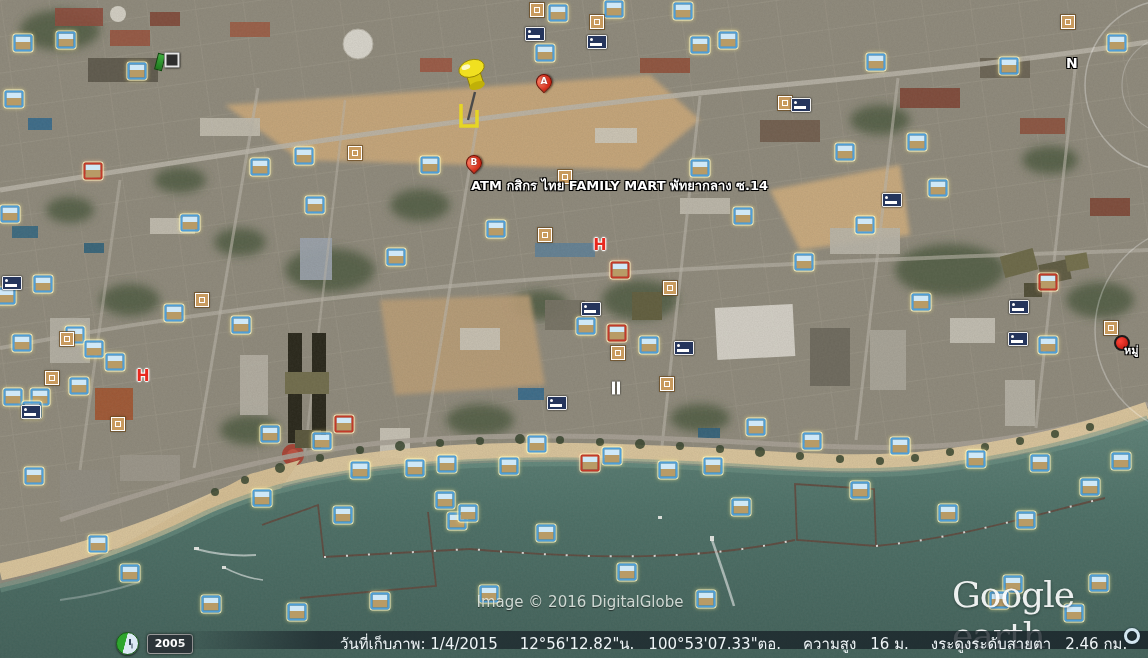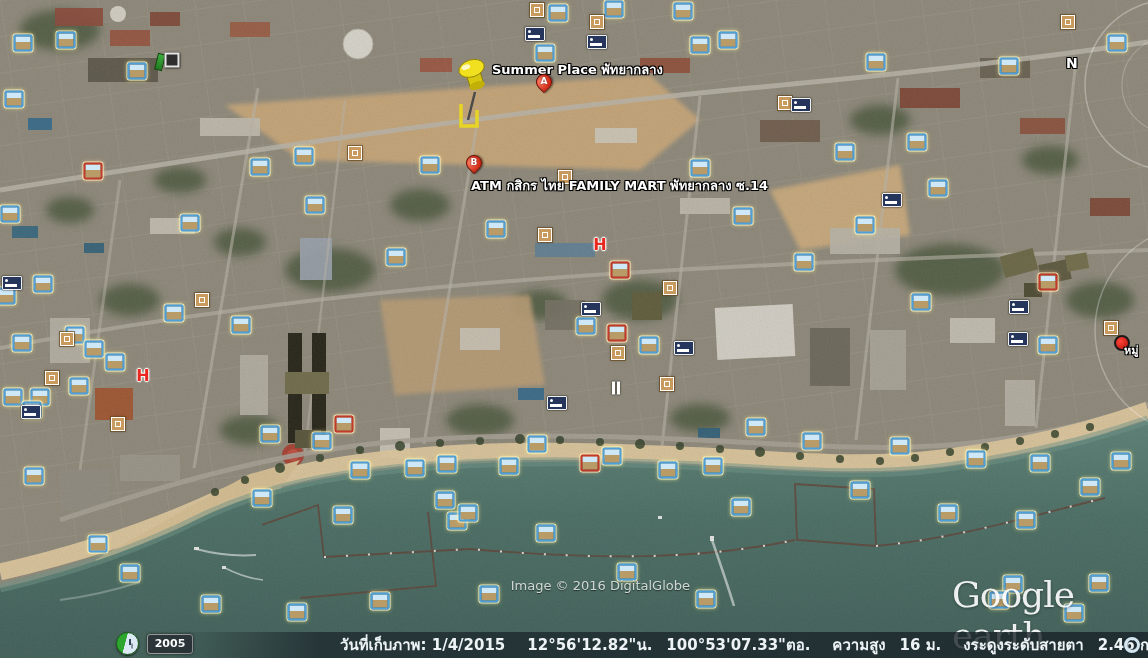--- a/index.html
+++ b/index.html
@@ -48,27 +48,27 @@
     font-size:9px;font-weight:bold;line-height:14px;text-shadow:0 0 2px #600;}
 
   .compass-n{position:absolute;left:1066px;top:55px;color:#fff;font-weight:bold;font-size:14px;
     text-shadow:-1px -1px 0 #000,1px -1px 0 #000,-1px 1px 0 #000,1px 1px 0 #000;}
   .pushpin{position:absolute;left:450px;top:56px;}
 
   
   .watermark{position:absolute;left:952px;top:574px;font-family:"DejaVu Serif",serif;
     font-size:36px;color:#fff;opacity:.9;letter-spacing:-1px;
     text-shadow:0 1px 3px rgba(0,0,0,.4);}
-  .credits{position:absolute;left:470px;top:574px;width:220px;text-align:right;
-    color:#e6ece7;font-size:13px;opacity:.85;text-shadow:0 1px 1px rgba(0,0,0,.6);line-height:1.9;}
+  .credits{position:absolute;left:470px;top:588px;width:220px;text-align:center;
+    color:#e6ece7;font-size:15px;opacity:.85;text-shadow:0 1px 1px rgba(0,0,0,.6);line-height:1.9;}
 
   
-  .statusbar{position:absolute;left:0;bottom:0;width:100%;height:26px;
+  .statusbar{position:absolute;left:0;bottom:9px;width:100%;height:18px;
     background:linear-gradient(90deg,rgba(26,36,42,0) 0,rgba(26,36,42,0) 170px,
-      rgba(26,36,42,.72) 320px,rgba(24,34,40,.82) 100%);font-weight:bold;}
+      rgba(26,36,42,.72) 320px,rgba(24,34,40,.82) 100%);}
   .statusrow{position:absolute;left:340px;top:0;height:26px;display:flex;align-items:center;
     color:#eef4f6;font-size:15px;white-space:nowrap;}
   .statusrow span{margin-right:22px;}
   .statusrow .tight{margin-right:14px;}
   .eye-icon{position:absolute;right:8px;bottom:5px;width:10px;height:10px;border-radius:50%;
     border:3px solid #d4e6f0;box-shadow:0 0 2px #123,inset 0 0 2px #123;}
 
   
   .timebar{position:absolute;left:116px;bottom:3px;display:flex;align-items:center;}
   .clock-icon{width:21px;height:21px;border-radius:50%;
@@ -410,21 +410,20 @@
     <path d="M25,36 L18,64" stroke="#4a4a4a" stroke-width="2.5" fill="none"></path>
     <path d="M11,48 L11,70 L27,70 L27,54" stroke="#e8d820" stroke-width="3.5" fill="none" opacity="0.95"></path>
     <g transform="rotate(-18 24 20)">
       <rect x="17" y="14" width="14" height="18" rx="3" fill="#d8c810" stroke="#8a7a00" stroke-width="0.8"></rect>
       <ellipse cx="24" cy="30" rx="8" ry="4" fill="#c0b008"></ellipse>
       <ellipse cx="24" cy="12" rx="13" ry="8.5" fill="#f0e020" stroke="#8a7a00" stroke-width="0.8"></ellipse>
       <ellipse cx="19" cy="9" rx="4.5" ry="2.5" fill="#fffde0" opacity="0.85"></ellipse>
     </g>
   </svg>
 
-  <div class="geo-label" style="left:492px;top:59px">Summer Place พัทยากลาง</div>
 
   <div class="pmark" style="left:536px;top:74px">
     <div class="balloon"></div>
     <span class="pl">A</span>
   </div>
 
   <div class="pmark" style="left:466px;top:155px">
     <div class="balloon"></div>
     <span class="pl">B</span>
   </div>

